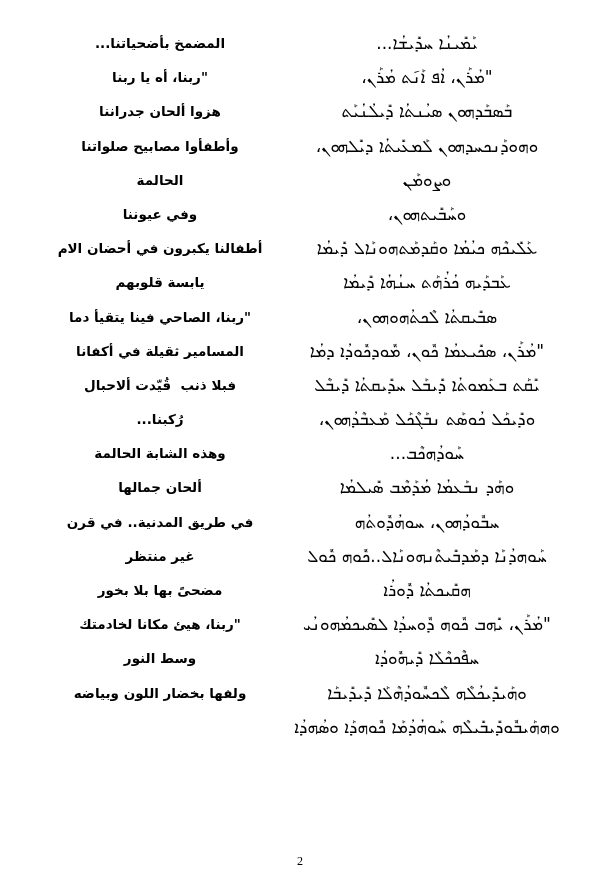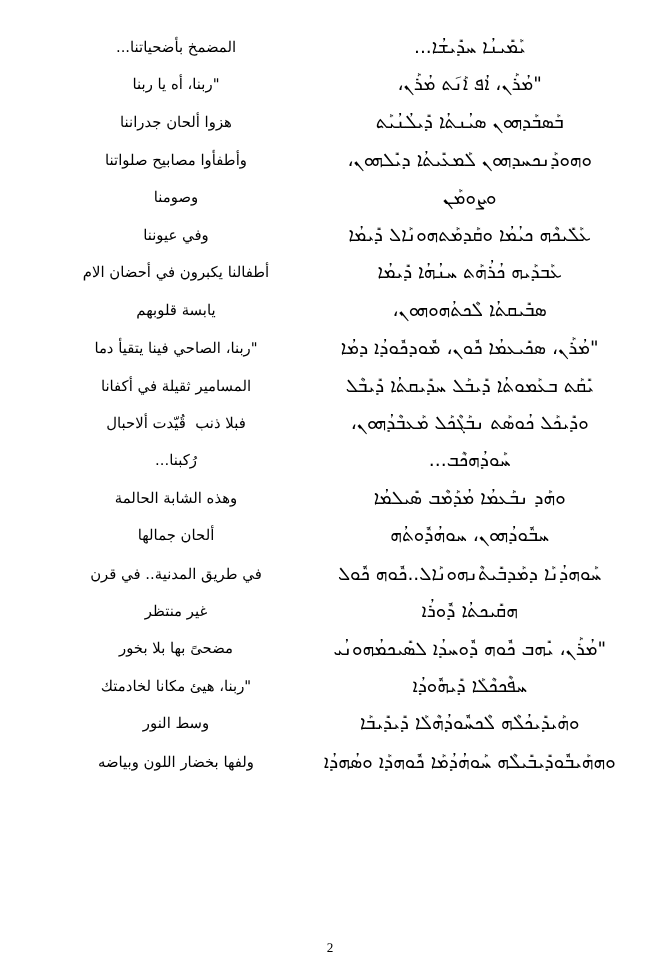--- a/index.html
+++ b/index.html
@@ -55,21 +55,21 @@
     font-size: 17px;
     font-weight: 400;
     height: 34.2px;
     line-height: 34.2px;
     letter-spacing: 0.5px;
     text-align: center;
   }
   .col-arabic .line {
     font-family: "DejaVu Sans", "Liberation Sans", sans-serif;
     font-size: 13.5px;
-    font-weight: 400;
+    font-weight: 700;
     height: 34.2px;
     line-height: 34.2px;
     text-align: center;
   }
   .page-number {
     position: absolute;
     left: 0;
     right: 0;
     bottom: 20px;
     text-align: center;
@@ -83,20 +83,21 @@
 
 <div class="page">
   <div class="columns">
 
     <div class="col col-syriac">
       <div class="line">ܝܰܡܺܝܢܳܐ ܚܕܺܝܫܳܐ...</div>
       <div class="line">"ܡܳܪܰܢ، ܐܳܦ ܐܰܢ݇ܬ ܡܳܪܰܢ،</div>
       <div class="line">ܒܰܣܒܰܕܗܘܢ ܣܝܳܢܬܳܐ ܕܺܝܠܳܢܳܝܰܬ</div>
       <div class="line">ܘܗܘܕܰܢܟܚܕܗܘܢ ܠܰܡܥܺܝܬܳܐ ܕܝܺܠܗܘܢ،</div>
       <div class="line">ܘܨܘܡܰܢ</div>
+      <div class="line">ܘܚܰܒܺܝܬܗܘܢ،</div>
       <div class="line">ܥܰܠܺܝܟܶܗ ܟܝܳܡܳܐ ܘܩܰܕܡܰܬܗܘܢܰܐܠ ܕܺܝܡܳܐ</div>
       <div class="line">ܥܰܒܕܰܝܗ ܟܳܪܳܗܰܬ ܚܢܳܗܳܐ ܕܺܝܡܳܐ</div>
       <div class="line">ܣܒܺܝܩܬܳܐ ܠܶܟܬܳܗܘܗܘܢ،</div>
       <div class="line">"ܡܳܪܰܢ، ܣܟܺܝܥܡܳܐ ܟܽܘܢ، ܡܽܘܕܟܽܘܕܳܐ ܕܡܳܐ</div>
       <div class="line">ܝܺܩܰܬ ܒܥܰܡܘܬܳܐ ܕܺܝܒܰܠ ܚܕܺܝܩܬܳܐ ܕܺܝܒܶܠ</div>
       <div class="line">ܘܕܺܝܟܰܠ ܟܳܘܣܰܬ ܢܒܰܓܶܟܰܠ ܡܰܥܒܶܕܳܗܘܢ،</div>
       <div class="line">ܚܰܘܕܳܗܟܶܒ...</div>
       <div class="line">ܘܗܰܕ ܢܒܰܥܡܳܐ ܡܳܕܰܡܶܒ ܣܺܝܠܡܳܐ</div>
       <div class="line">ܚܒܽܘܕܳܗܘܢ، ܚܘܗܳܕܽܘܬܳܗ</div>
       <div class="line">ܚܰܘܗܕܳܢܰܐ ܕܡܰܕܒܺܝܬܶܢܗܘܢܰܐܠ..ܟܽܘܗ ܟܽܘܠ</div>
@@ -105,21 +106,21 @@
       <div class="line">ܚܦܶܟܟܶܠܰܐ ܕܺܝܗܽܘܕܳܐ</div>
       <div class="line">ܘܗܰܝܕܺܝܟܳܠܶܗ ܠܶܟܚܽܘܕܳܗܶܠܰܐ ܕܺܝܕܺܝܒܰܐ</div>
       <div class="line">ܘܗܗܰܝܒܽܘܕܺܝܒܺܝܠܶܗ ܚܰܘܗܳܕܳܡܰܐ ܟܽܘܗܕܰܐ ܘܣܳܗܕܳܐ</div>
     </div>
 
     <div class="col col-arabic">
       <div class="line">المضمخ بأضحياتنا...</div>
       <div class="line">"ربنا، أه يا ربنا</div>
       <div class="line">هزوا ألحان جدراننا</div>
       <div class="line">وأطفأوا مصابيح صلواتنا</div>
-      <div class="line">وصومنا</div>
+      <div class="line">الحالمة</div>
       <div class="line">وفي عيوننا</div>
       <div class="line">أطفالنا يكبرون في أحضان الام</div>
       <div class="line">يابسة قلوبهم</div>
       <div class="line">"ربنا، الصاحي فينا يتقيأ دما</div>
       <div class="line">المسامير ثقيلة في أكفانا</div>
       <div class="line">فبلا ذنب  قُيّدت ألاحبال</div>
       <div class="line">رُكبنا...</div>
       <div class="line">وهذه الشابة الحالمة</div>
       <div class="line">ألحان جمالها</div>
       <div class="line">في طريق المدنية.. في قرن</div>

